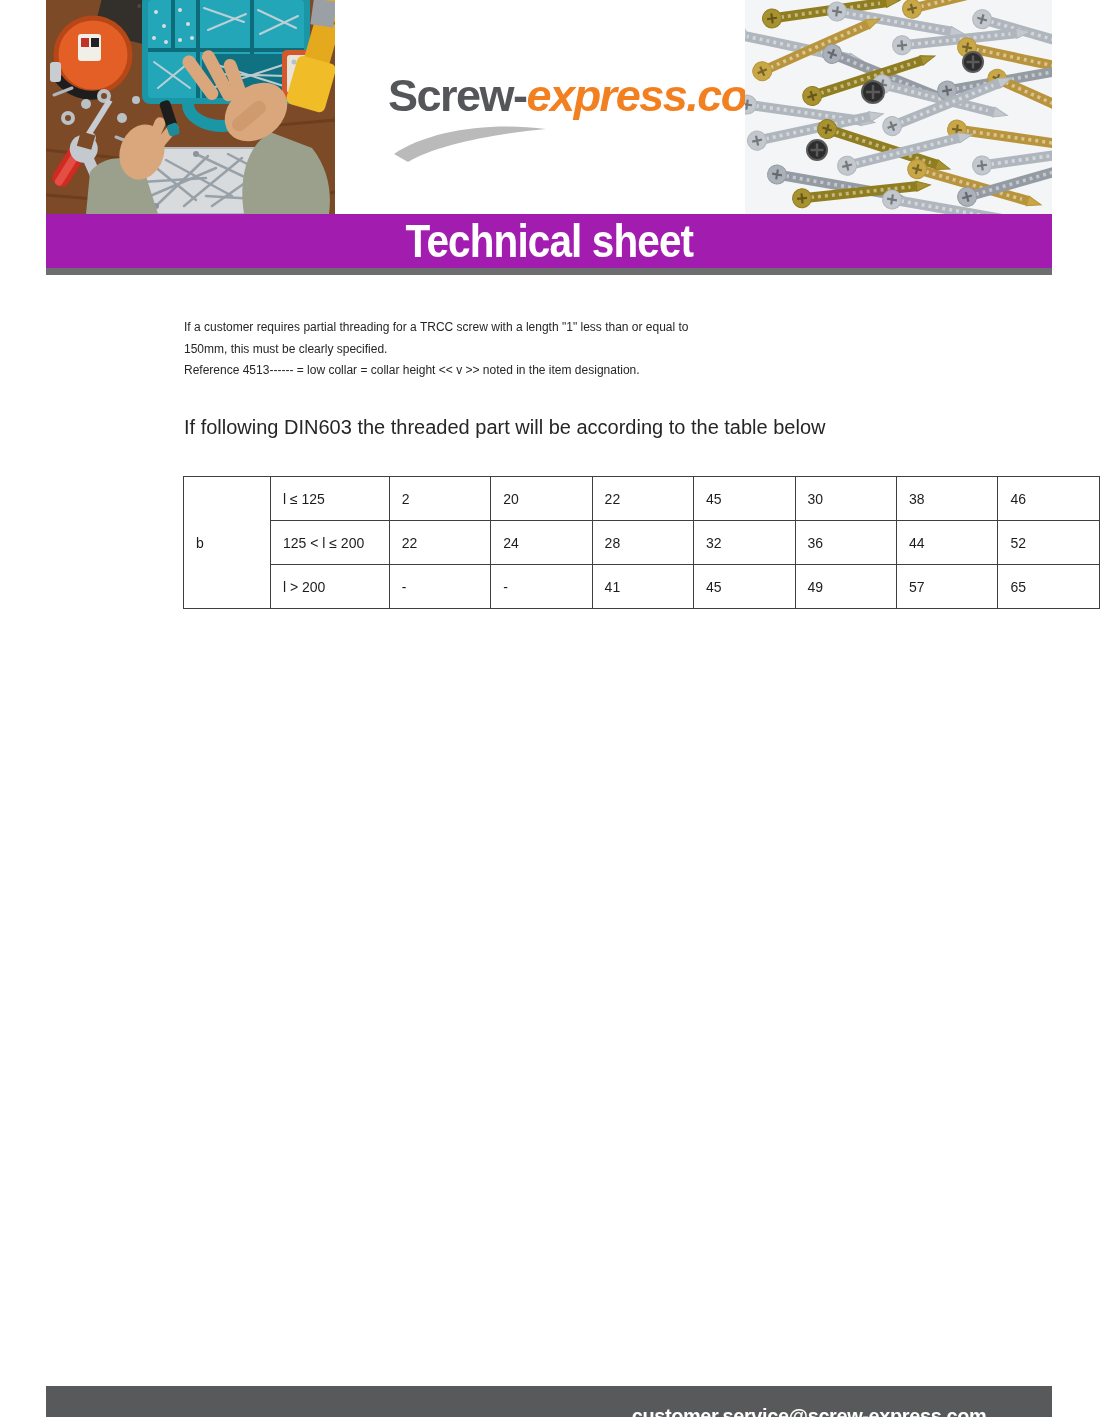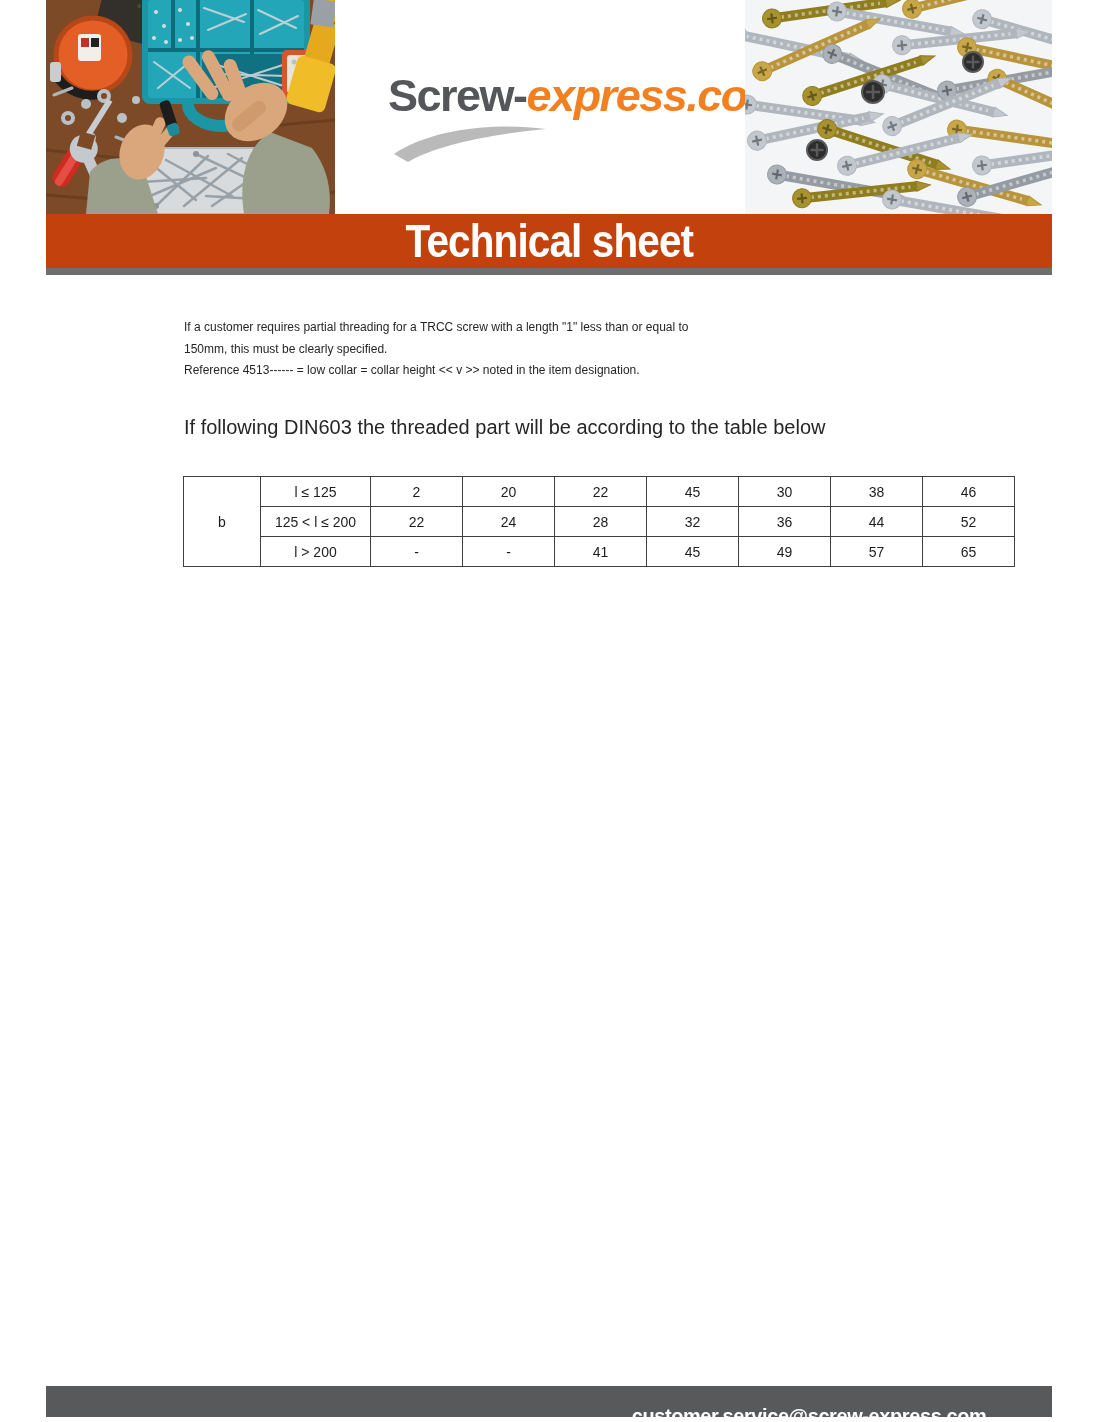--- a/index.html
+++ b/index.html
@@ -11,35 +11,35 @@
   .photo svg{display:block;width:100%;height:100%;}
   .photo.left{left:46px;width:289px;}
   .photo.right{left:745px;width:307px;}
   .logo{position:absolute;left:388px;top:72px;white-space:nowrap;font-weight:bold;
         font-size:45px;letter-spacing:-1.5px;line-height:48px;}
   .logo .lg1{color:#54565a;}
   .logo .lg2{color:#f28021;font-style:italic;}
   .swoosh{position:absolute;left:390px;top:122px;width:160px;height:42px;}
 
   
-  .banner{position:absolute;left:46px;top:214px;width:1006px;height:54px;background:#c2410c;
+  .banner{position:absolute;left:46px;top:214px;width:1006px;height:54px;background:#a21caf;
           text-align:center;line-height:54px;}
   .banner span{display:inline-block;color:#ffffff;font-weight:bold;font-size:46px;
           letter-spacing:-1px;transform:scaleX(0.88);transform-origin:center;}
   .banner-shadow{position:absolute;left:46px;top:268px;width:1006px;height:7px;background:#6d6e70;}
 
   
   .para{position:absolute;color:#262626;}
   .p1{left:184px;top:317px;font-size:12px;line-height:21.5px;}
   .p2{left:184px;top:417px;font-size:20px;line-height:20px;}
 
   
   table.din{position:absolute;left:183px;top:476px;border-collapse:collapse;table-layout:fixed;
             font-size:14px;color:#1d1d1d;}
-  table.din td{border:1px solid #3f3f3f;text-align:center;vertical-align:middle;height:19px;padding:5px;}
+  table.din td{border:1px solid #3f3f3f;vertical-align:middle;height:19px;padding:12px;}
   td.colb{width:66px;}
   td.range{width:99px;}
   td.val{width:81px;}
 
   
   .footer{position:absolute;left:46px;top:1386px;width:1006px;height:31px;background:#58595b;
           line-height:31px;text-align:right;padding:14px;box-sizing:border-box;}
   .footer span{display:inline-block;margin-right:52px;color:#ffffff;font-weight:bold;font-size:21px;
           letter-spacing:-0.4px;transform:scaleX(0.95);transform-origin:right center;}
 </style>

